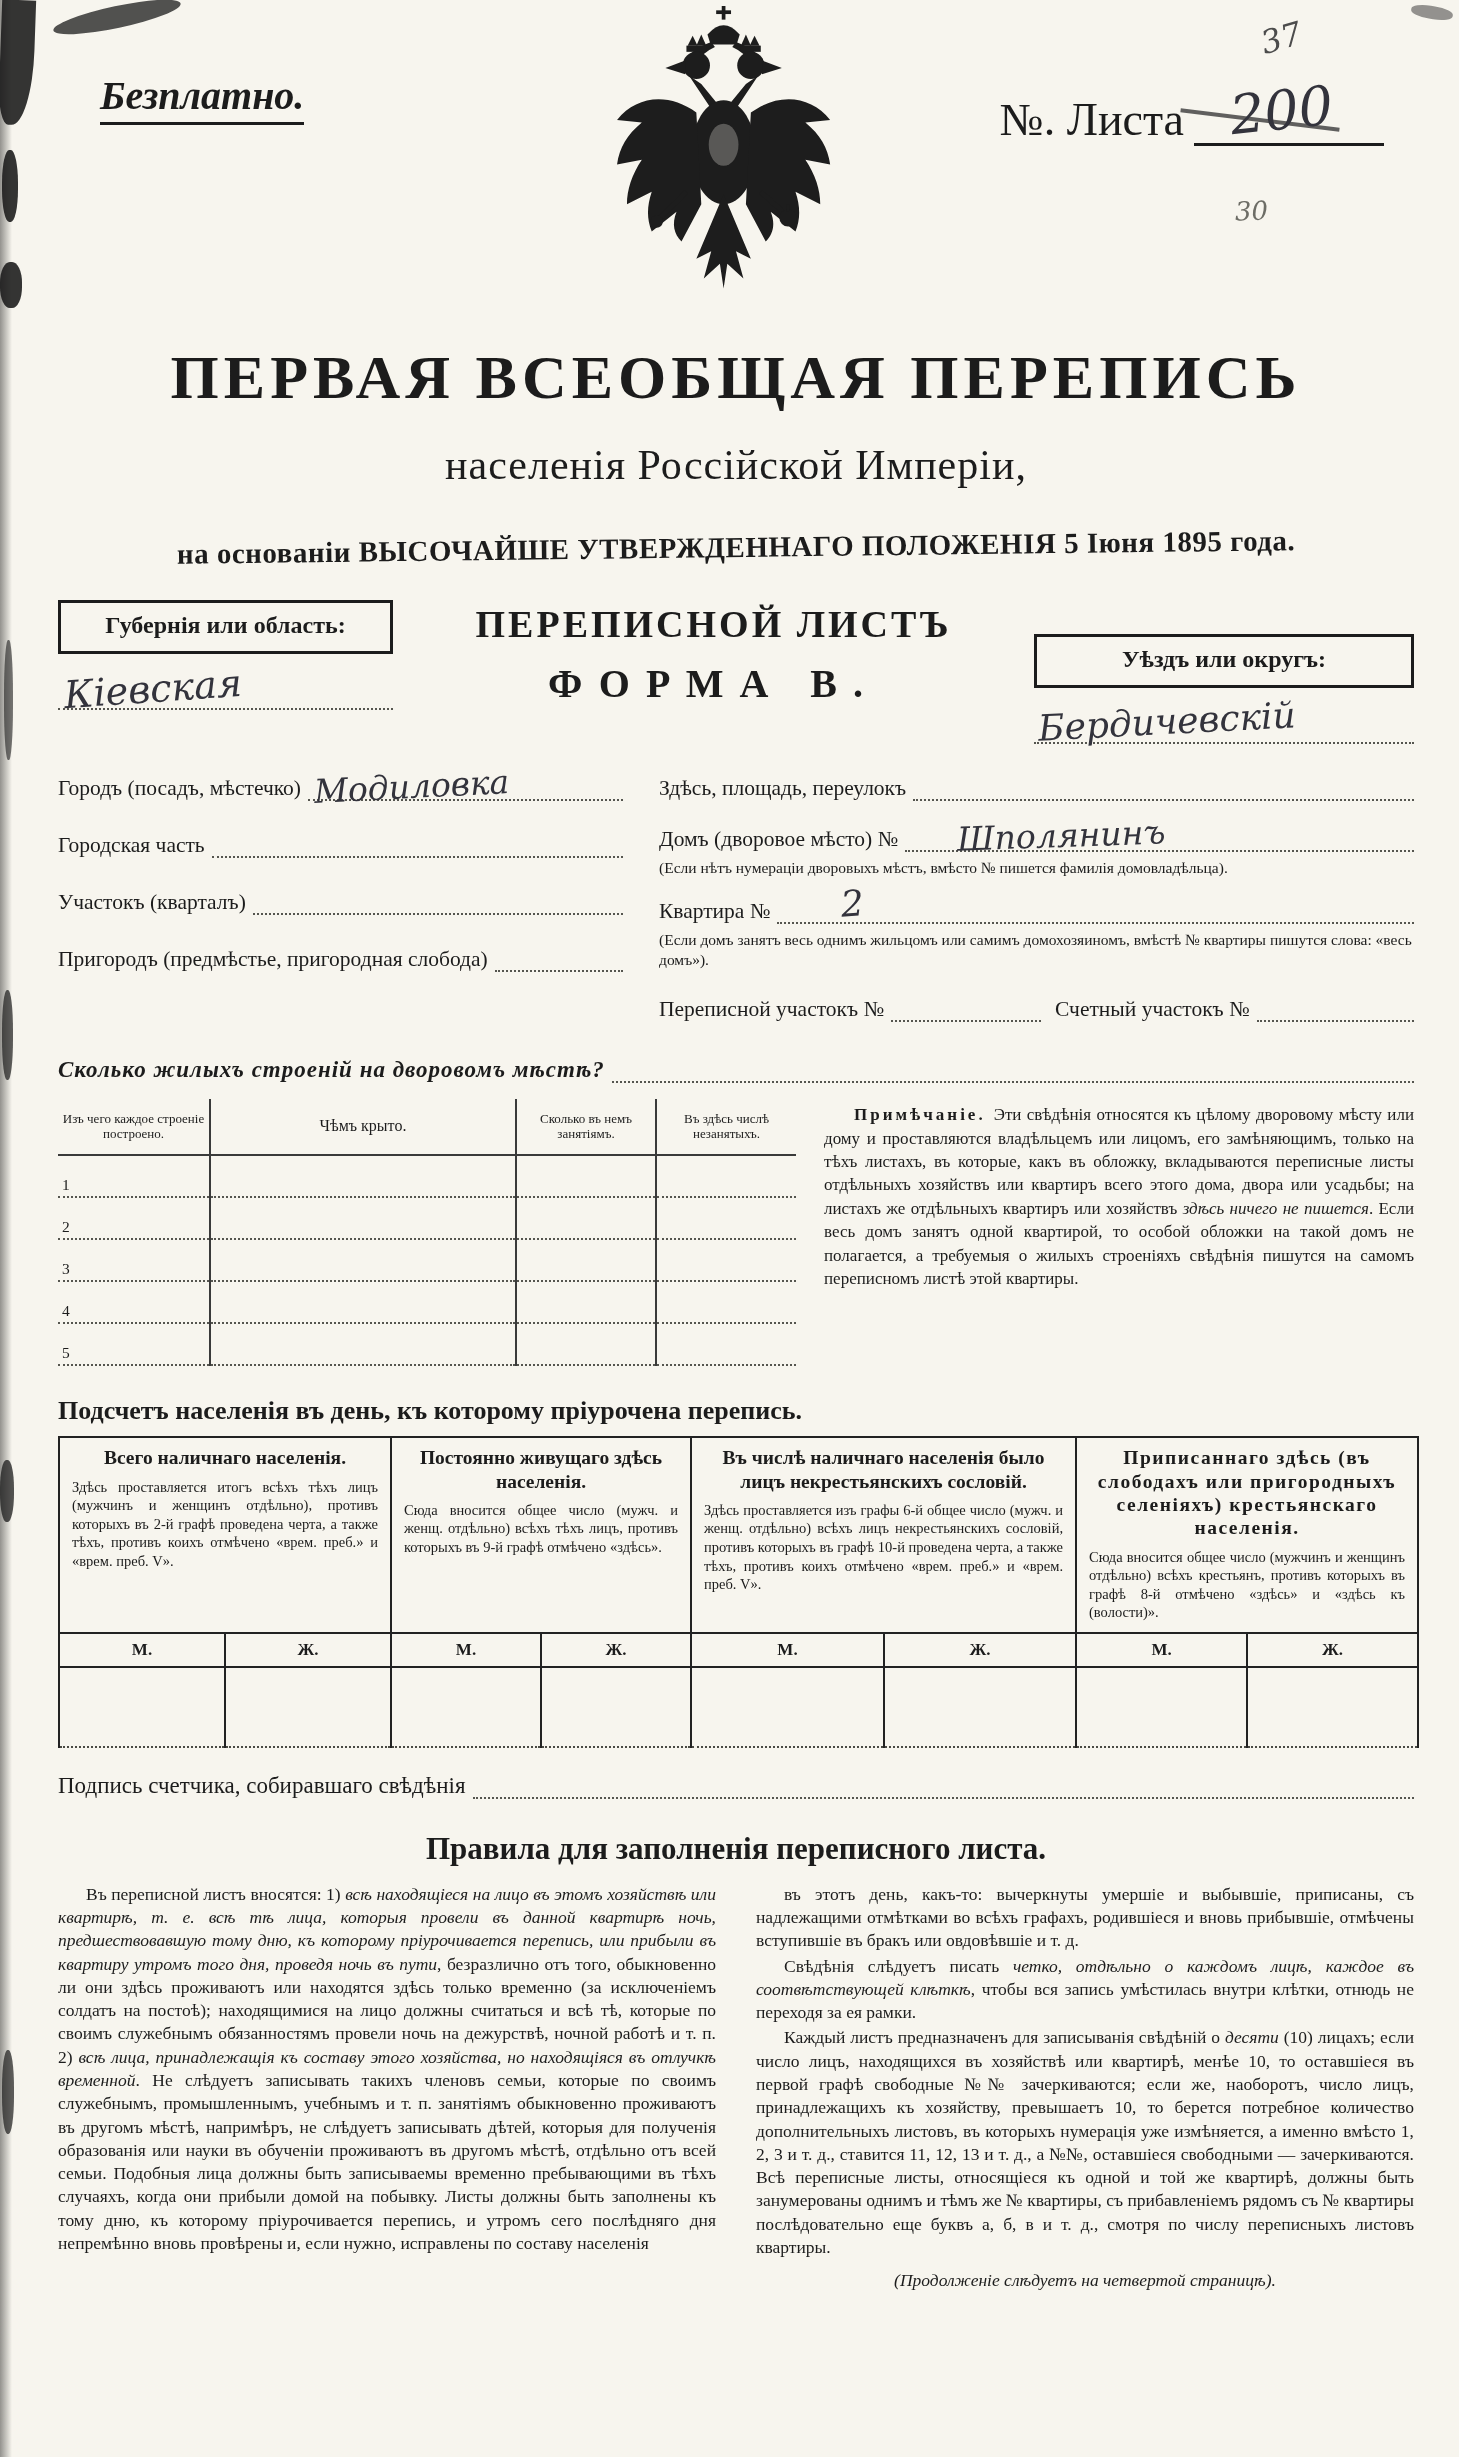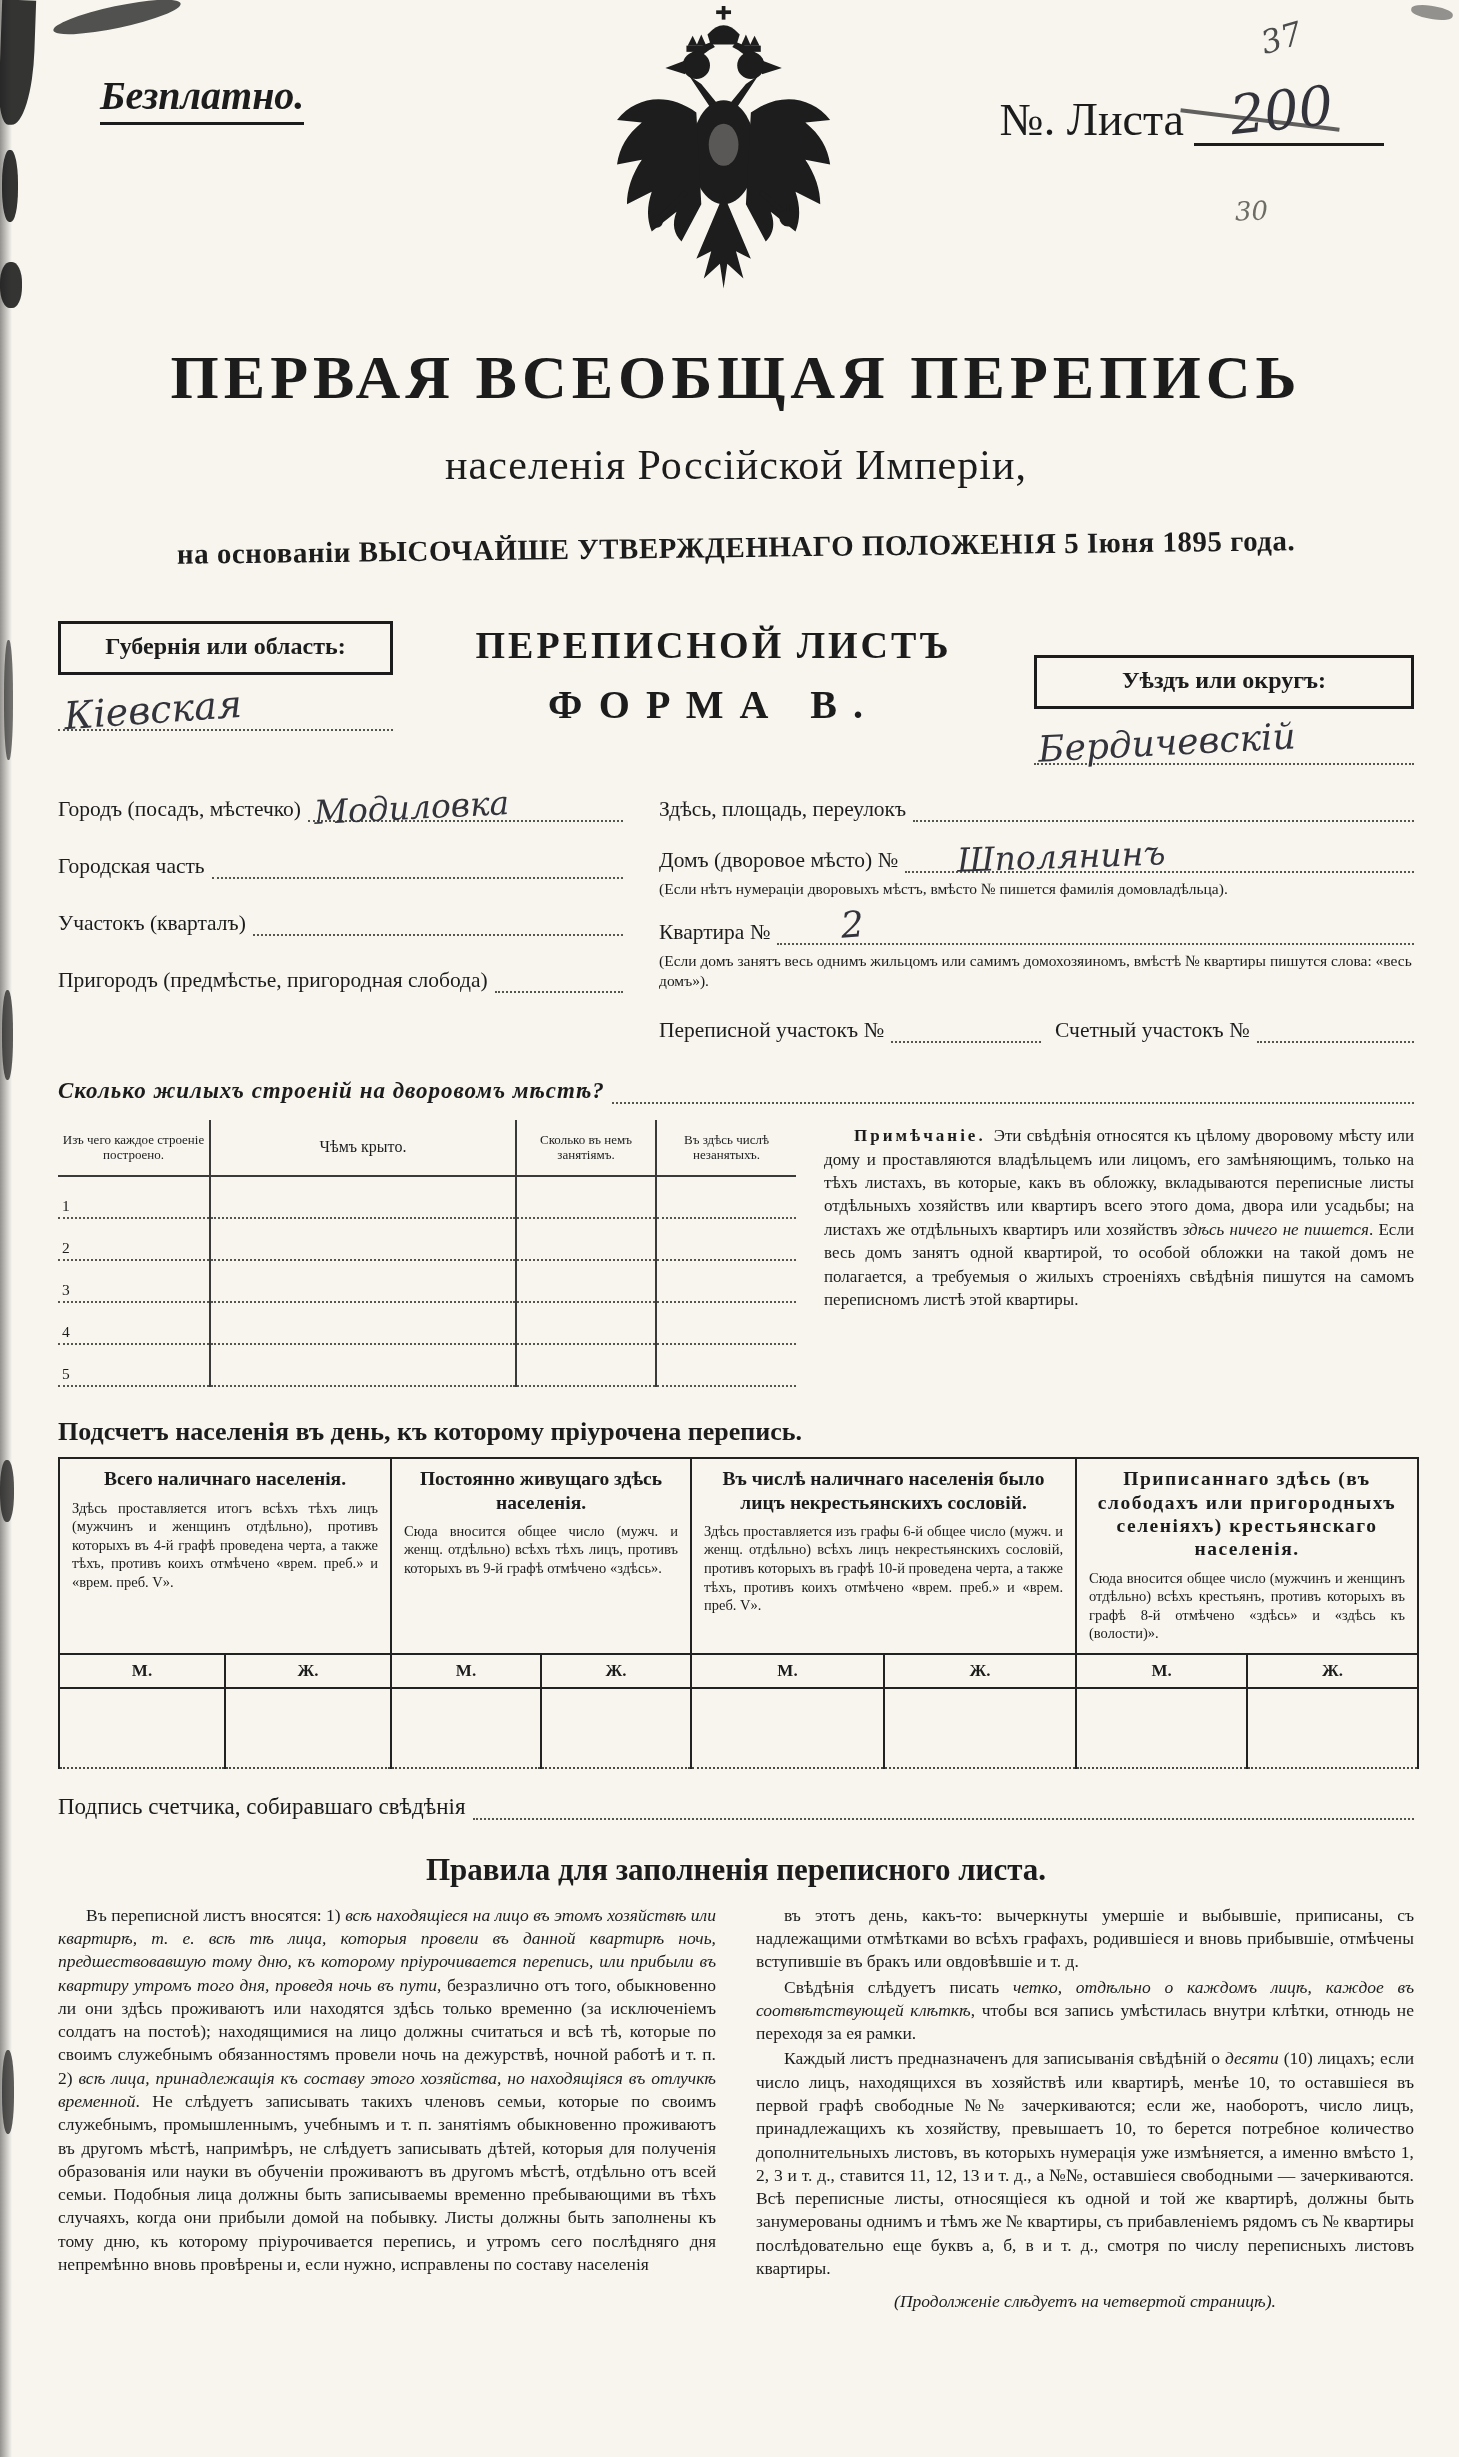--- a/index.html
+++ b/index.html
@@ -44,21 +44,21 @@
   .hw-sheetno { position: absolute; left: 36px; top: -8px; font-size: 54px; transform: rotate(-6deg); }
   .scrib37 { position: absolute; right: 112px; top: 22px; font-size: 32px; color: #4c4c4c;
              font-style: italic; transform: rotate(-16deg); }
   .scrib30 { position: absolute; right: 146px; top: 198px; font-size: 26px; color: #6d6d66; font-style: italic; }
   
   .t1 { margin-top: 34px; text-align: center; font-size: 62px; font-weight: 700; letter-spacing: 5px; }
   .t2 { margin-top: 28px; text-align: center; font-size: 42px; font-weight: 500; letter-spacing: 1px; }
   .t3 { margin-top: 42px; text-align: center; font-size: 29px; font-weight: 700; letter-spacing: .5px;
         transform: rotate(-.7deg); }
   
-  .form-head { margin-top: 57px; display: grid; grid-template-columns: 335px 1fr 380px; column-gap: 16px; }
+  .form-head { margin-top: 36px; display: grid; grid-template-columns: 335px 1fr 380px; column-gap: 16px; }
   .label-box { border: 3px solid #1c1c1c; padding: 9px 12px 12px; font-weight: 700; font-size: 24px; text-align: center; }
   .hw-line { position: relative; border-bottom: 2px dotted #55554f; height: 52px; margin-top: 4px; }
   .hw-gub { position: absolute; left: 6px; bottom: 0; font-size: 38px; transform: rotate(-4deg); }
   .hw-uezd { position: absolute; left: 4px; bottom: 2px; font-size: 36px; transform: rotate(-3deg); }
   .fh-center { text-align: center; padding-top: 2px; }
   .sheet-title { font-size: 38px; font-weight: 700; letter-spacing: 3px; }
   .form-label { font-size: 40px; font-weight: 700; letter-spacing: 16px; margin-top: 14px; }
   .uezd-wrap { margin-top: 34px; }
   
   .address { margin-top: 30px; display: grid; grid-template-columns: 565px 1fr; column-gap: 36px; }
@@ -311,21 +311,21 @@
         <col style="width:150px">
       <col style="width:193px">
         <col style="width:192px">
       <col style="width:171px">
         <col style="width:171px">
     </colgroup>
     <tbody>
         <tr>
       <td colspan="2">
         <div class="ct-title">Всего наличнаго населенія.</div>
-        <div class="ct-desc">Здѣсь проставляется итогъ всѣхъ тѣхъ лицъ (мужчинъ и женщинъ отдѣльно), противъ которыхъ въ 4-й графѣ проведена черта, а также тѣхъ, противъ коихъ отмѣчено «врем. преб.» и «врем. преб. V».</div>
+        <div class="ct-desc">Здѣсь проставляется итогъ всѣхъ тѣхъ лицъ (мужчинъ и женщинъ отдѣльно), противъ которыхъ въ 2-й графѣ проведена черта, а также тѣхъ, противъ коихъ отмѣчено «врем. преб.» и «врем. преб. V».</div>
       </td>
       <td colspan="2">
         <div class="ct-title">Постоянно живущаго здѣсь населенія.</div>
         <div class="ct-desc">Сюда вносится общее число (мужч. и женщ. отдѣльно) всѣхъ тѣхъ лицъ, противъ которыхъ въ 9-й графѣ отмѣчено «здѣсь».</div>
       </td>
       <td colspan="2">
         <div class="ct-title">Въ числѣ наличнаго населенія было лицъ некрестьянскихъ сословій.</div>
         <div class="ct-desc">Здѣсь проставляется изъ графы 6-й общее число (мужч. и женщ. отдѣльно) всѣхъ лицъ некрестьянскихъ сословій, противъ которыхъ въ графѣ 10-й проведена черта, а также тѣхъ, противъ коихъ отмѣчено «врем. преб.» и «врем. преб. V».</div>
       </td>
       <td colspan="2">

